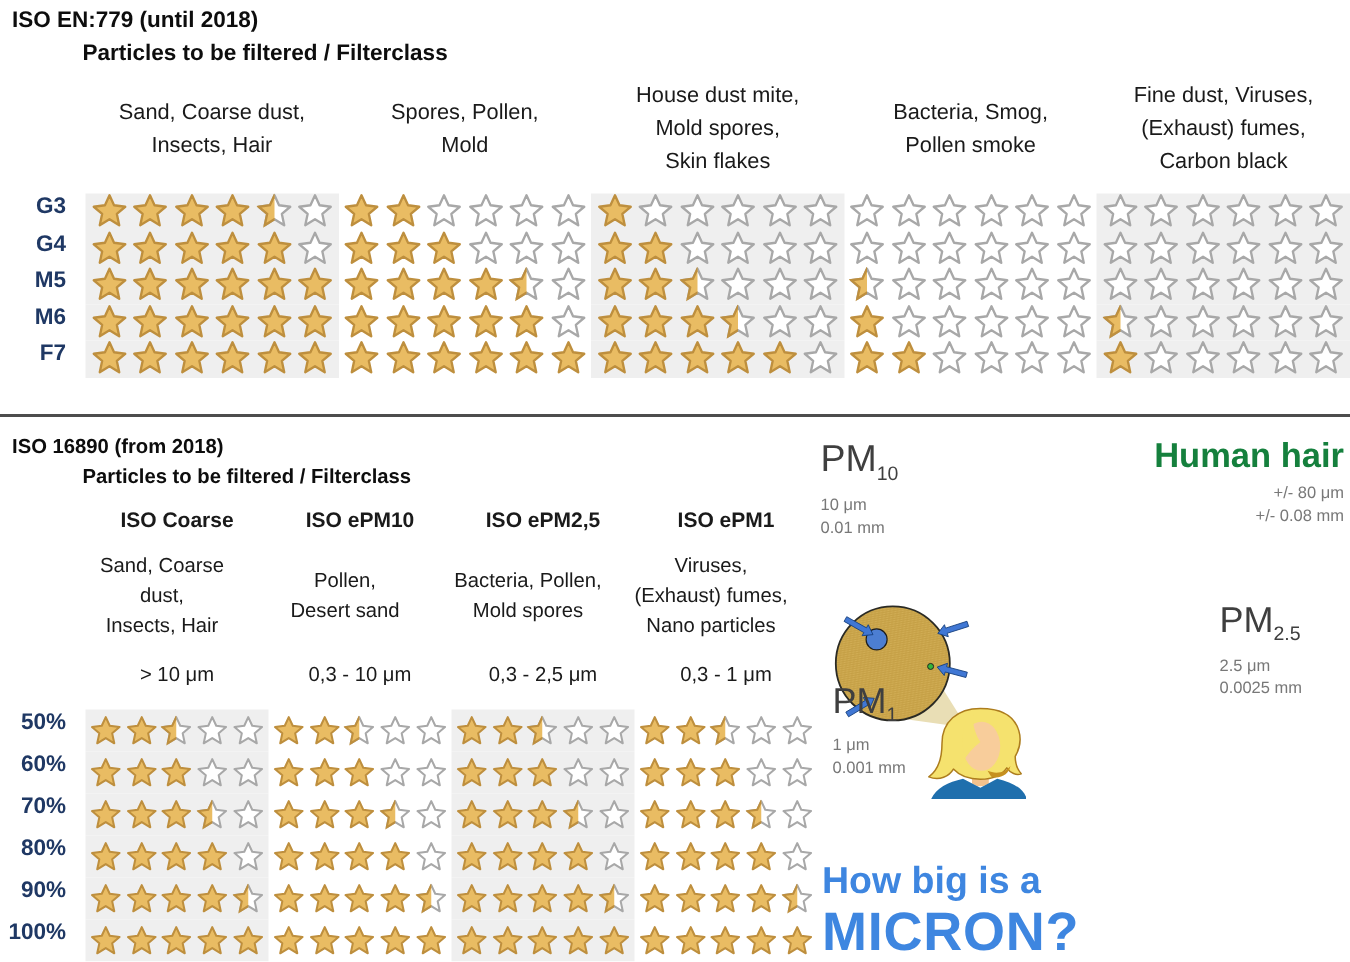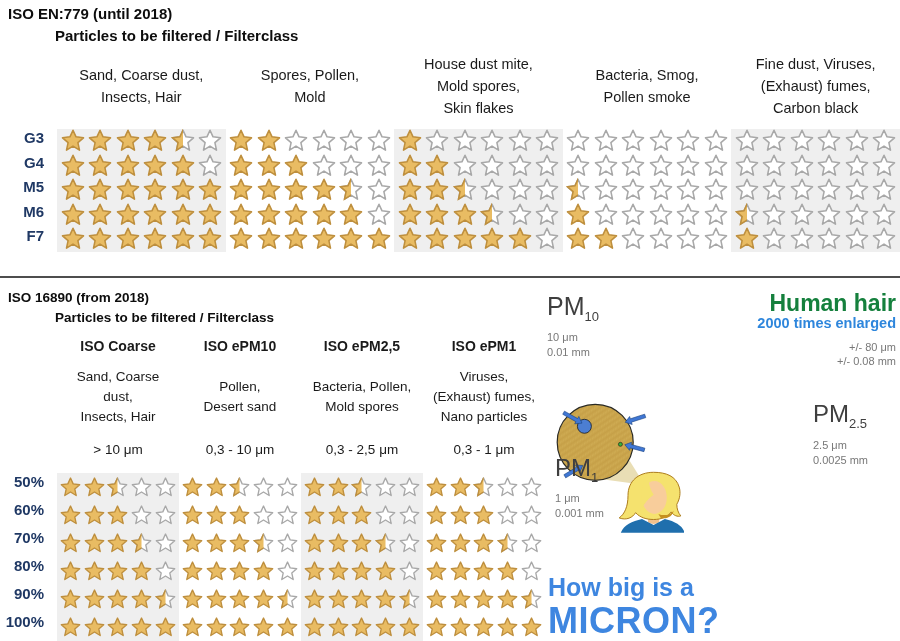--- a/index.html
+++ b/index.html
@@ -587,21 +587,21 @@
 
 <div>
   <div class="title-md abs" style="left:8px;top:290px">ISO 16890 (from 2018)</div>
   <div class="title-md abs" style="left:55px;top:310px">Particles to be filtered / Filterclass</div>
   <div id="bottom-names" class="abs hdr-row" style="left:57px;top:337px;width:488px;">
       <div class="hdr-cell bot-name" style="width: 122px;">ISO Coarse</div>
       <div class="hdr-cell bot-name" style="width: 122px;">ISO ePM10</div>
       <div class="hdr-cell bot-name" style="width: 122px;">ISO ePM2,5</div>
       <div class="hdr-cell bot-name" style="width: 122px;">ISO ePM1</div>
     </div>
-  <div id="bottom-particles" class="abs hdr-row" style="left:57px;top:358px;width:488px;">
+  <div id="bottom-particles" class="abs hdr-row" style="left:47px;top:358px;width:488px;">
       <div class="hdr-cell bot-part" style="width: 122px;">Sand, Coarse
 dust,
 Insects, Hair</div>
       <div class="hdr-cell bot-part" style="width: 122px;">Pollen,
 Desert sand</div>
       <div class="hdr-cell bot-part" style="width: 122px;">Bacteria, Pollen,
 Mold spores</div>
       <div class="hdr-cell bot-part" style="width: 122px;">Viruses,
 (Exhaust) fumes,
 Nano particles</div>
@@ -1090,21 +1090,20 @@
 <div class="abs right-text" style="left:547px;top:294px">
   <span class="pm-label"><span>PM</span><sub>10</sub></span>
 </div>
 <div class="abs right-text small-gray" style="left:547px;top:330px">
   <div>10 μm</div>
   <div>0.01 mm</div>
 </div>
 
 <div class="abs right-text" style="right:4px;top:291px;text-align:right">
   <div class="hh-title">Human hair</div>
-  <div class="hh-sub">2000 times enlarged</div>
   <div class="small-gray" style="margin-top:7px">+/- 80 μm</div>
   <div class="small-gray">+/- 0.08 mm</div>
 </div>
 
 <div class="abs right-text" style="left:813px;top:402px">
   <span class="pm-label" style="font-size:24px"><span>PM</span><sub>2.5</sub></span>
   <div class="small-gray" style="margin-top:8px">
     <div>2.5 μm</div>
     <div>0.0025 mm</div>
   </div>

